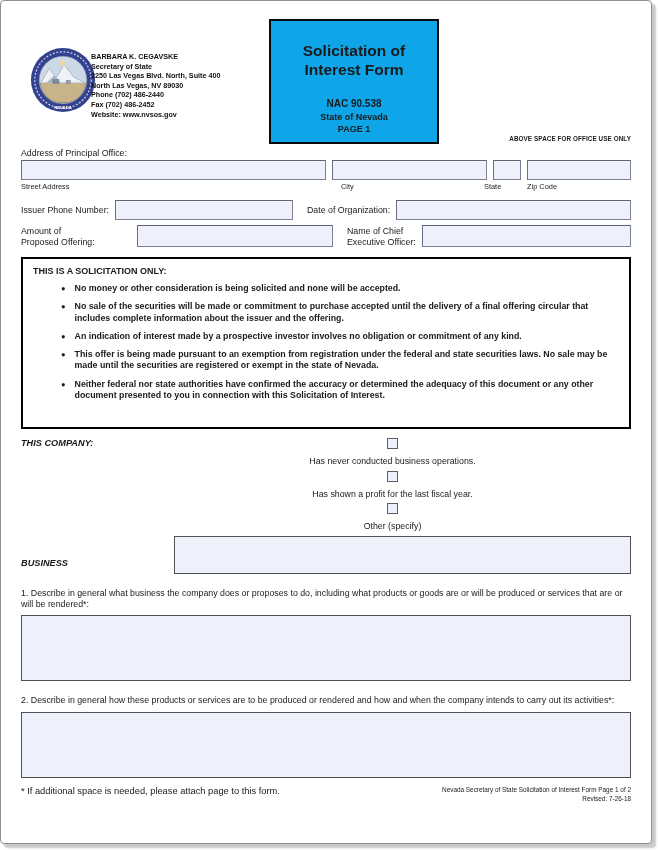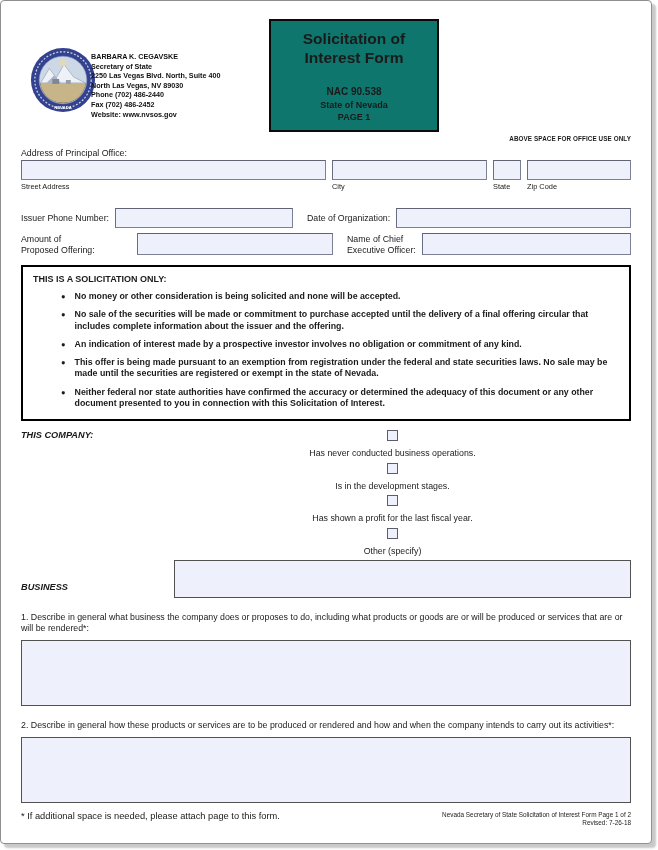--- a/index.html
+++ b/index.html
@@ -14,21 +14,21 @@
     background:#fff; border:1px solid #8f8f8f; border-radius:4px;
     box-shadow:4px 4px 2px #c9c9c9;
     padding:14px 20px 0 20px; overflow:hidden;
   }
   
   .header { position:relative; height:118px; }
   .seal { position:absolute; left:8px; top:31px; width:68px; height:68px; }
   .official-block { position:absolute; left:70px; top:37px; font-size:7.2px; font-weight:bold; line-height:9.6px; color:#111; }
   .title-box {
     position:absolute; left:248px; top:4px; width:162px;
-    border:2.5px solid #0a0a0a; text-align:center; padding:9px 2px 7px 2px; background:#0f766e;
+    border:2.5px solid #0a0a0a; text-align:center; padding:21px 2px 7px 2px; background:#0ea5e9;
   }
   .t1 { font-size:15.5px; font-weight:bold; line-height:18.5px; }
   .t2 { font-size:10px; font-weight:bold; line-height:15px; margin-top:17px; }
   .t3 { font-size:9px;   font-weight:bold; line-height:12px; }
   .office-note { text-align:right; font-size:6.3px; font-weight:bold; margin-top:2px; letter-spacing:0.1px; }
 
   
   .row { display:flex; align-items:center; }
   .lbl { font-size:8.8px; white-space:nowrap; }
   input.field, textarea.bigfield {
@@ -39,38 +39,38 @@
   input.field { height:20px; }
   textarea.bigfield { border:1.5px solid #515151; resize:none; display:block; padding:2px 3px; }
 
   .name-row { margin-top:4px; }
   .name-row .lbl { margin-right:7px; }
   .name-row input { flex:1; height:21px; }
 
   .addr-label { font-size:8.8px; margin-top:6px; }
   .addr-fields { margin-top:2px; gap:6px; }
   .w-street { width:305px; } .w-city { flex:1; } .w-state { width:28px; } .w-zip { width:104px; }
-  .addr-sublabels { margin-top:2px; gap:6px; font-size:7.4px; }
+  .addr-sublabels { margin-top:2px; gap:15px; font-size:7.4px; }
   .addr-sublabels span { display:block; }
 
-  .phone-row { margin-top:17px; }
+  .phone-row { margin-top:9px; }
   .phone-row input.phone { width:178px; margin-left:6px; }
   .ml { margin-left:14px; }
   .phone-row input.date { flex:1; margin-left:6px; }
 
   .amount-row { margin-top:5px; align-items:flex-end; }
   .two-line { font-size:8.8px; line-height:10.5px; }
   .two-line span { display:block; white-space:nowrap; }
   .two-line.first { width:110px; }
   .amount-row input { height:22px; }
   .amount-row input.amount { width:196px; margin-left:6px; }
   .amount-row input.ceo { flex:1; margin-left:6px; }
 
   
-  .sol-box { margin-top:10px; border:2px solid #000; padding:7px 10px 10px 10px; }
+  .sol-box { margin-top:10px; border:2px solid #000; padding:7px 10px 26px 10px; }
   .sol-heading { font-size:9px; font-weight:bold; }
   .sol-list { margin:0; padding:0; list-style:none; }
   .sol-item { display:flex; gap:9px; padding-left:28px; margin-top:7px; font-size:8.8px; font-weight:bold; line-height:11.3px; }
   .bullet { font-size:7.5px; line-height:11.3px; }
 
   
   .company { display:flex; margin-top:9px; }
   .company-left { width:133px; display:flex; flex-direction:column; justify-content:space-between; padding-bottom:6px; }
   .sec-heading { font-size:9.2px; font-weight:bold;font-style:italic; }
   .company-right { flex:1; }
@@ -194,24 +194,20 @@
       <div class="sec-heading">THIS COMPANY:</div>
       <div class="sec-heading">BUSINESS</div>
     </div>
     <div class="company-right">
       <div class="check-row">
         <div class="checkbox"></div>
         <span>Has never conducted business operations.</span>
       </div>
       <div class="check-row">
         <div class="checkbox"></div>
-        <span>Is in the development stages.</span>
-      </div>
-      <div class="check-row">
-        <div class="checkbox"></div>
         <span>Has shown a profit for the last fiscal year.</span>
       </div>
       <div class="check-row">
         <div class="checkbox"></div>
         <span>Other (specify)</span>
       </div>
       <textarea class="bigfield other-box" style=""></textarea>
     </div>
   </div>
 

